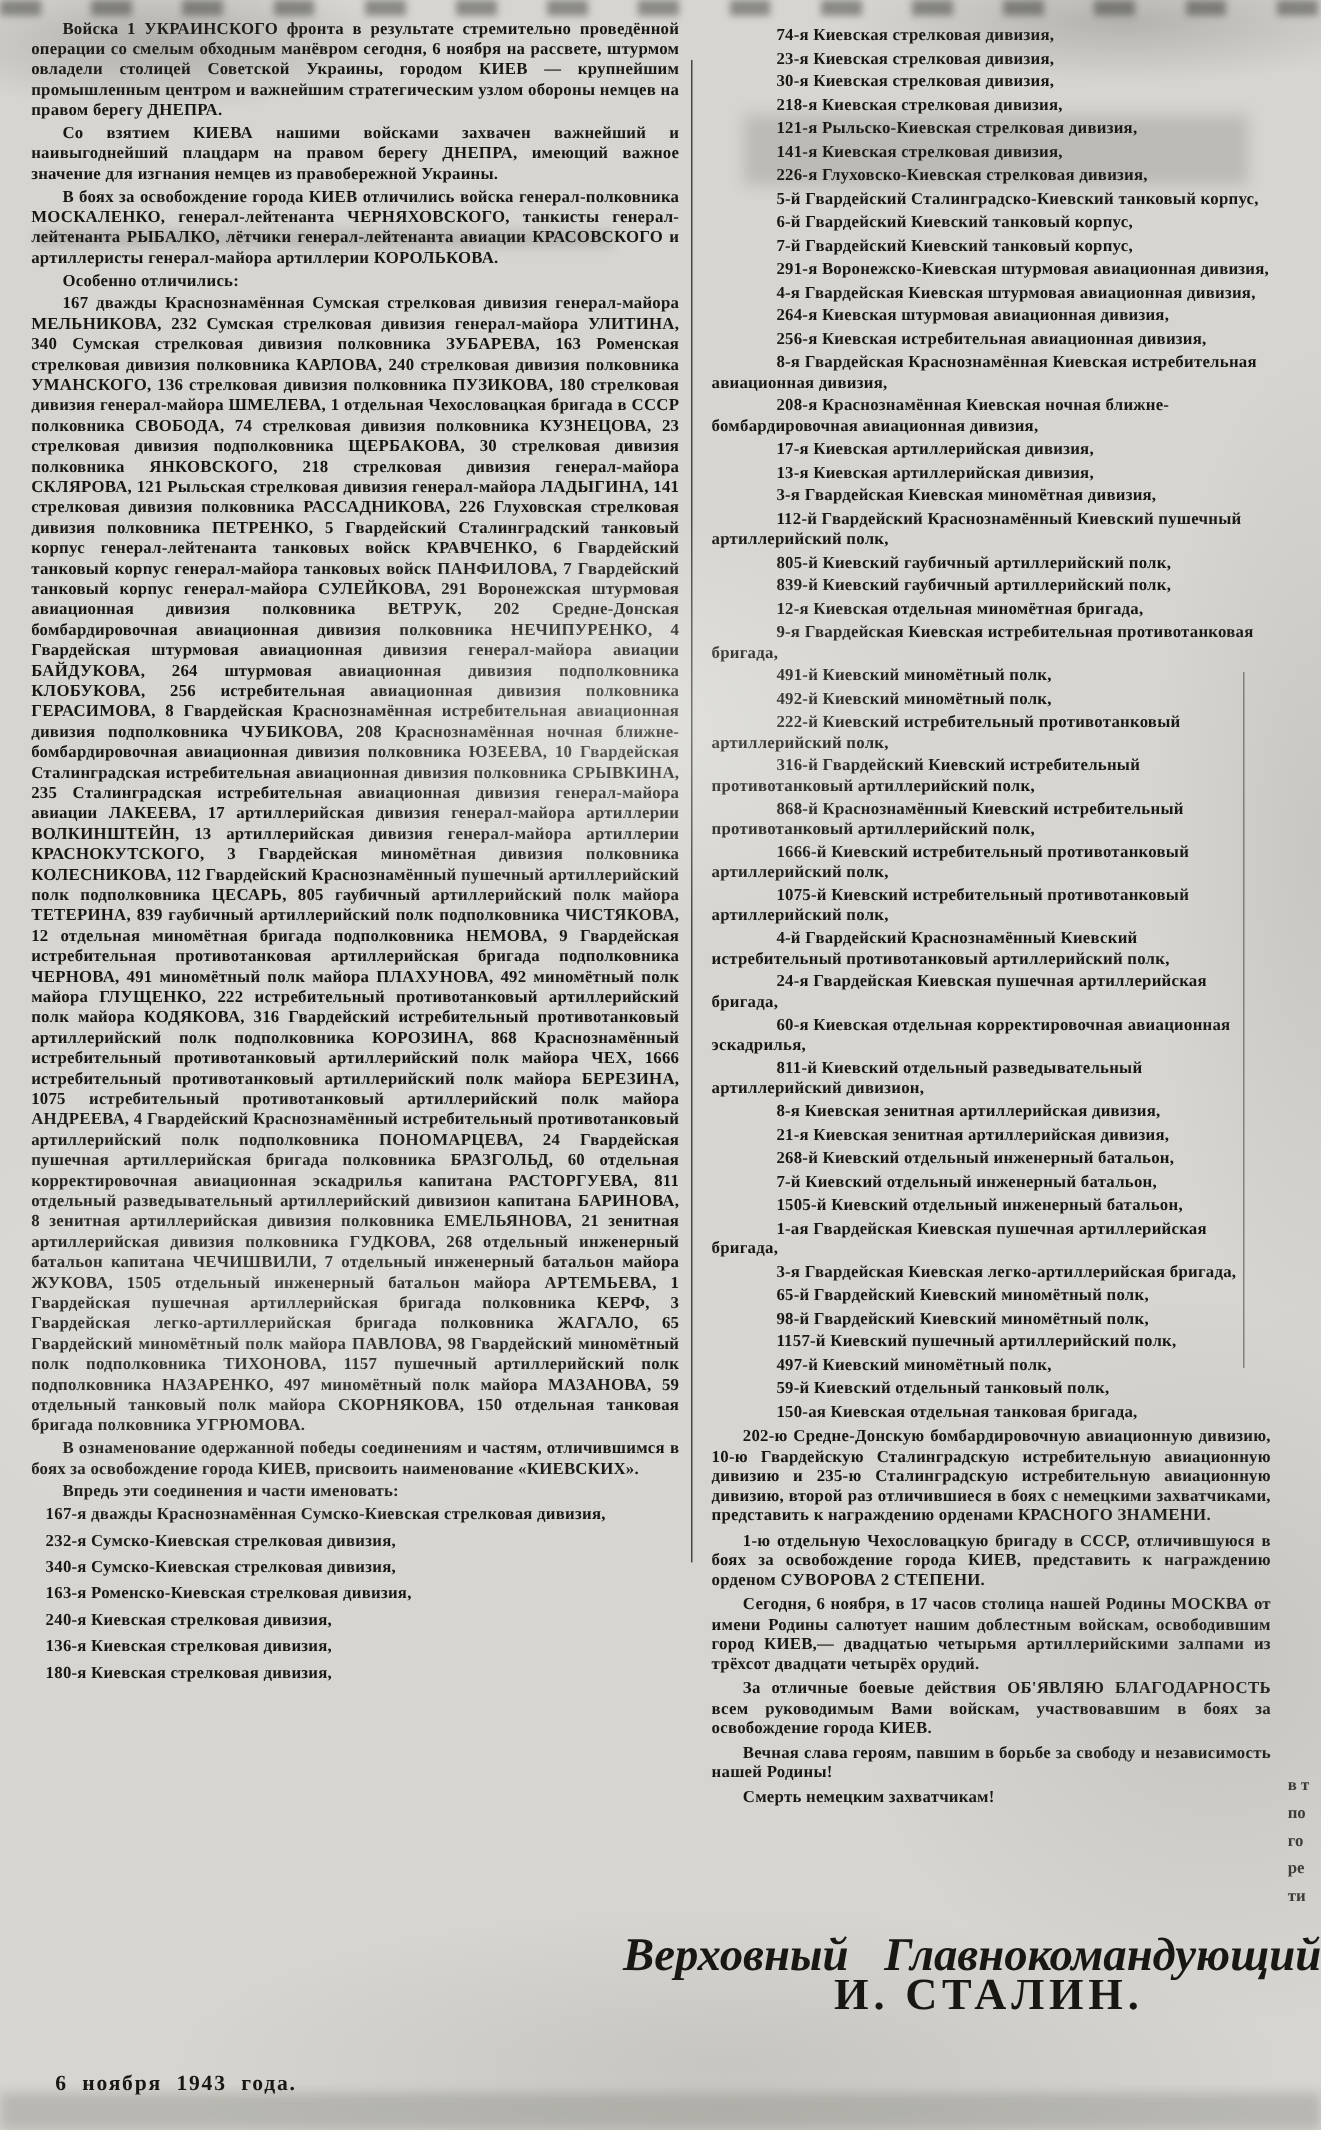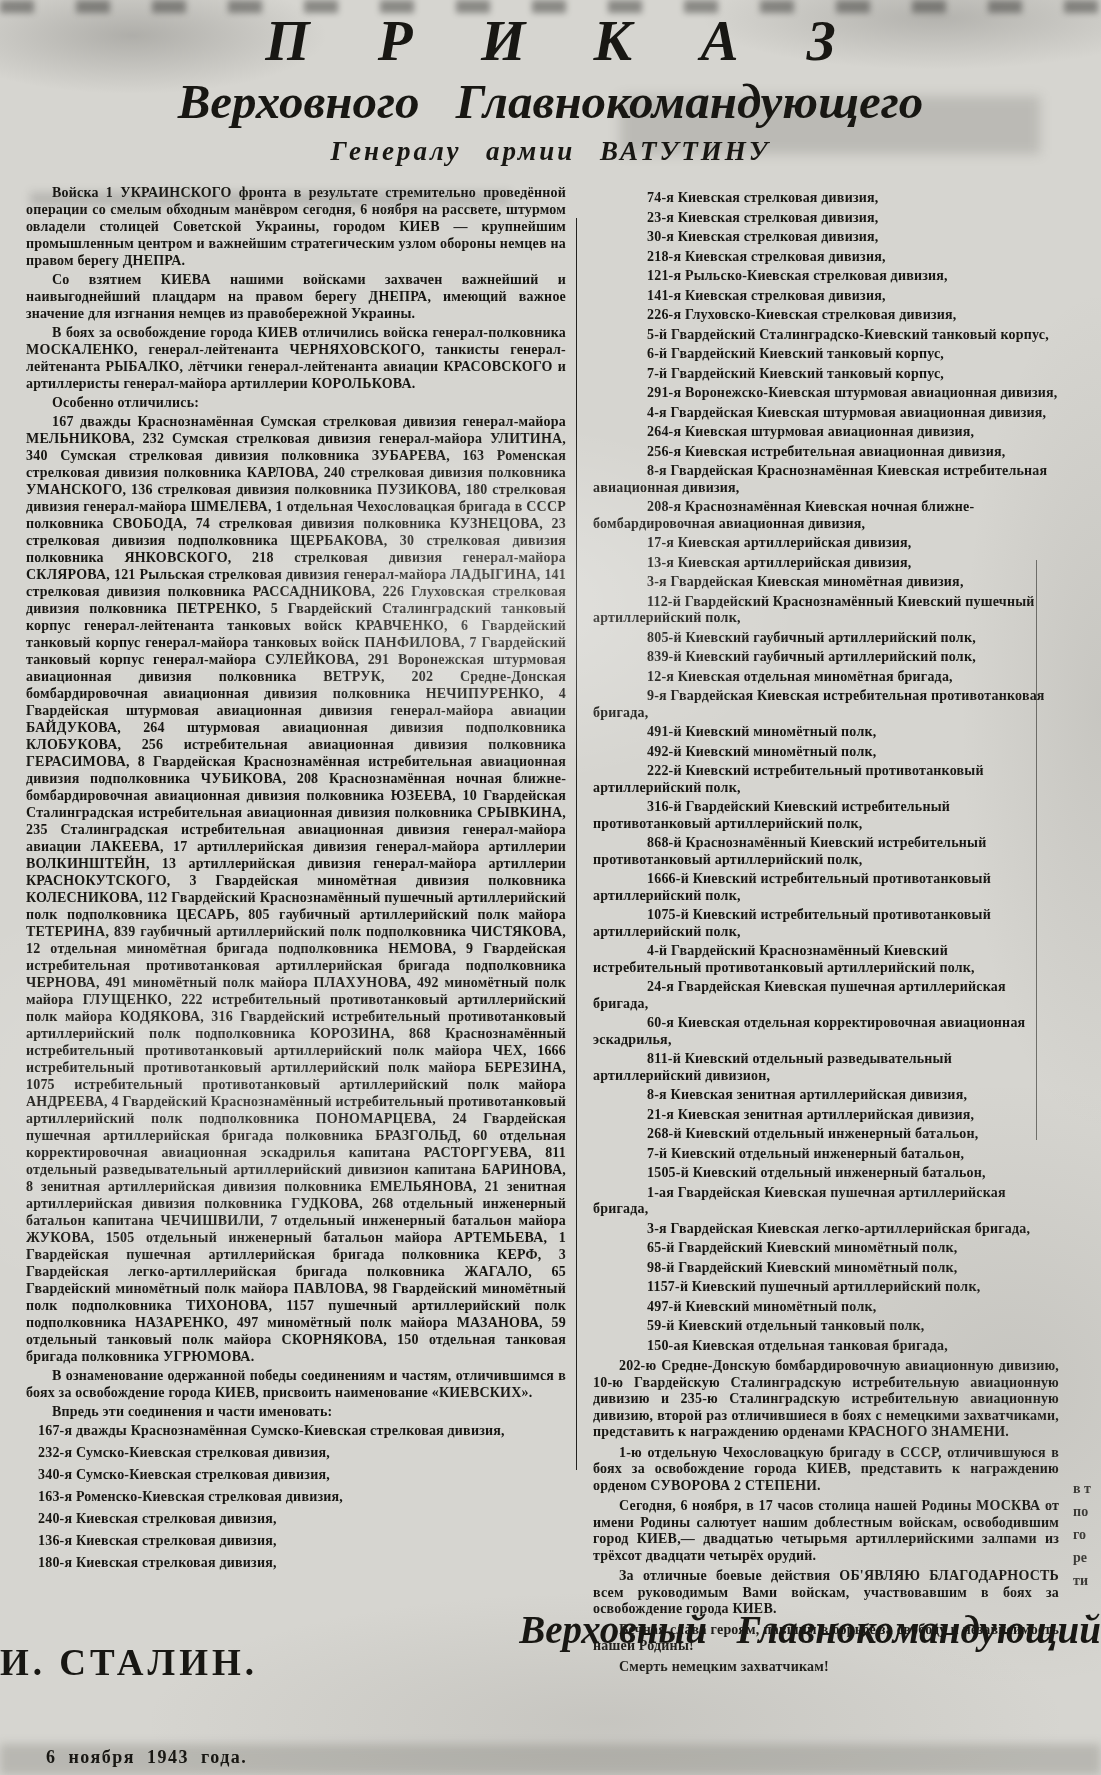--- a/index.html
+++ b/index.html
@@ -39,46 +39,41 @@
   .unit-line{font-size:14px;font-weight:bold;line-height:17px;margin:0 0 5px 0;
              padding-left:12px;letter-spacing:.2px;}
   .unit-item{font-size:14px;font-weight:bold;line-height:16.5px;text-indent:54px;
              margin:0 0 3px 0;letter-spacing:.2px;text-align:left;}
 
   .signature{position:absolute;left:0;right:0;top:1608px;}
   .sig-role{font-size:39px;line-height:44px;font-weight:bold;font-style:italic;
             text-align:right;word-spacing:20px;}
   .sig-rank{font-size:37px;line-height:42px;font-weight:bold;font-style:italic;
             text-align:center;word-spacing:16px;margin-top:6px;}
-  .sig-name{font-size:37px;line-height:42px;font-weight:bold;text-align:left;
+  .sig-name{font-size:37px;line-height:42px;font-weight:bold;text-align:right;
             padding-right:148px;letter-spacing:4px;margin-top:-10px;}
   .date-line{position:absolute;left:46px;top:1726px;font-size:18px;font-weight:bold;
-             letter-spacing:1.5px;word-spacing:6px;margin-top:21px;}
+             letter-spacing:1.5px;word-spacing:6px;}
 
   .margin-strip{position:absolute;right:10px;top:1482px;display:flex;flex-direction:column;
                 gap:9px;font-size:14px;font-weight:bold;color:rgba(24,23,19,.8);}
   .margin-rule{position:absolute;right:64px;top:560px;width:1px;height:580px;background:rgba(30,29,26,.55);}
   .fragment{line-height:14px;}
 </style>
 </head>
 <body>
 
 <div class="page">
 
   <div class="smudge sm-top"></div>
   <div class="smudge sm-right-head"></div>
   <div class="smudge sm-left-line"></div>
   <div class="smudge sm-bottom"></div>
   <div class="margin-rule"></div>
 
-  <div class="header">
-    <div class="title">П Р И К А З</div>
-    <div class="issuer">Верховного  Главнокомандующего</div>
-    <div class="addressee">Генералу  армии  ВАТУТИНУ</div>
-  </div>
 
   <div class="columns">
     <div class="col-left">
         <div class="para">Войска 1 УКРАИНСКОГО фронта в результате стремительно проведённой операции со смелым обходным манёвром сегодня, 6 ноября на рассвете, штурмом овладели столицей Советской Украины, городом КИЕВ — крупнейшим промышленным центром и важнейшим стратегическим узлом обороны немцев на правом берегу ДНЕПРА.</div>
         <div class="para">Со взятием КИЕВА нашими войсками захвачен важнейший и наивыгоднейший плацдарм на правом берегу ДНЕПРА, имеющий важное значение для изгнания немцев из правобережной Украины.</div>
         <div class="para">В боях за освобождение города КИЕВ отличились войска генерал-полковника МОСКАЛЕНКО, генерал-лейтенанта ЧЕРНЯХОВСКОГО, танкисты генерал-лейтенанта РЫБАЛКО, лётчики генерал-лейтенанта авиации КРАСОВСКОГО и артиллеристы генерал-майора артиллерии КОРОЛЬКОВА.</div>
         <div class="para">Особенно отличились:</div>
         <div class="para">167 дважды Краснознамённая Сумская стрелковая дивизия генерал-майора МЕЛЬНИКОВА, 232 Сумская стрелковая дивизия генерал-майора УЛИТИНА, 340 Сумская стрелковая дивизия полковника ЗУБАРЕВА, 163 Роменская стрелковая дивизия полковника КАРЛОВА, 240 стрелковая дивизия полковника УМАНСКОГО, 136 стрелковая дивизия полковника ПУЗИКОВА, 180 стрелковая дивизия генерал-майора ШМЕЛЕВА, 1 отдельная Чехословацкая бригада в СССР полковника СВОБОДА, 74 стрелковая дивизия полковника КУЗНЕЦОВА, 23 стрелковая дивизия подполковника ЩЕРБАКОВА, 30 стрелковая дивизия полковника ЯНКОВСКОГО, 218 стрелковая дивизия генерал-майора СКЛЯРОВА, 121 Рыльская стрелковая дивизия генерал-майора ЛАДЫГИНА, 141 стрелковая дивизия полковника РАССАДНИКОВА, 226 Глуховская стрелковая дивизия полковника ПЕТРЕНКО, 5 Гвардейский Сталинградский танковый корпус генерал-лейтенанта танковых войск КРАВЧЕНКО, 6 Гвардейский танковый корпус генерал-майора танковых войск ПАНФИЛОВА, 7 Гвардейский танковый корпус генерал-майора СУЛЕЙКОВА, 291 Воронежская штурмовая авиационная дивизия полковника ВЕТРУК, 202 Средне-Донская бомбардировочная авиационная дивизия полковника НЕЧИПУРЕНКО, 4 Гвардейская штурмовая авиационная дивизия генерал-майора авиации БАЙДУКОВА, 264 штурмовая авиационная дивизия подполковника КЛОБУКОВА, 256 истребительная авиационная дивизия полковника ГЕРАСИМОВА, 8 Гвардейская Краснознамённая истребительная авиационная дивизия подполковника ЧУБИКОВА, 208 Краснознамённая ночная ближне-бомбардировочная авиационная дивизия полковника ЮЗЕЕВА, 10 Гвардейская Сталинградская истребительная авиационная дивизия полковника СРЫВКИНА, 235 Сталинградская истребительная авиационная дивизия генерал-майора авиации ЛАКЕЕВА, 17 артиллерийская дивизия генерал-майора артиллерии ВОЛКИНШТЕЙН, 13 артиллерийская дивизия генерал-майора артиллерии КРАСНОКУТСКОГО, 3 Гвардейская миномётная дивизия полковника КОЛЕСНИКОВА, 112 Гвардейский Краснознамённый пушечный артиллерийский полк подполковника ЦЕСАРЬ, 805 гаубичный артиллерийский полк майора ТЕТЕРИНА, 839 гаубичный артиллерийский полк подполковника ЧИСТЯКОВА, 12 отдельная миномётная бригада подполковника НЕМОВА, 9 Гвардейская истребительная противотанковая артиллерийская бригада подполковника ЧЕРНОВА, 491 миномётный полк майора ПЛАХУНОВА, 492 миномётный полк майора ГЛУЩЕНКО, 222 истребительный противотанковый артиллерийский полк майора КОДЯКОВА, 316 Гвардейский истребительный противотанковый артиллерийский полк подполковника КОРОЗИНА, 868 Краснознамённый истребительный противотанковый артиллерийский полк майора ЧЕХ, 1666 истребительный противотанковый артиллерийский полк майора БЕРЕЗИНА, 1075 истребительный противотанковый артиллерийский полк майора АНДРЕЕВА, 4 Гвардейский Краснознамённый истребительный противотанковый артиллерийский полк подполковника ПОНОМАРЦЕВА, 24 Гвардейская пушечная артиллерийская бригада полковника БРАЗГОЛЬД, 60 отдельная корректировочная авиационная эскадрилья капитана РАСТОРГУЕВА, 811 отдельный разведывательный артиллерийский дивизион капитана БАРИНОВА, 8 зенитная артиллерийская дивизия полковника ЕМЕЛЬЯНОВА, 21 зенитная артиллерийская дивизия полковника ГУДКОВА, 268 отдельный инженерный батальон капитана ЧЕЧИШВИЛИ, 7 отдельный инженерный батальон майора ЖУКОВА, 1505 отдельный инженерный батальон майора АРТЕМЬЕВА, 1 Гвардейская пушечная артиллерийская бригада полковника КЕРФ, 3 Гвардейская легко-артиллерийская бригада полковника ЖАГАЛО, 65 Гвардейский миномётный полк майора ПАВЛОВА, 98 Гвардейский миномётный полк подполковника ТИХОНОВА, 1157 пушечный артиллерийский полк подполковника НАЗАРЕНКО, 497 миномётный полк майора МАЗАНОВА, 59 отдельный танковый полк майора СКОРНЯКОВА, 150 отдельная танковая бригада полковника УГРЮМОВА.</div>
         <div class="para">В ознаменование одержанной победы соединениям и частям, отличившимся в боях за освобождение города КИЕВ, присвоить наименование «КИЕВСКИХ».</div>
         <div class="para">Впредь эти соединения и части именовать:</div>

